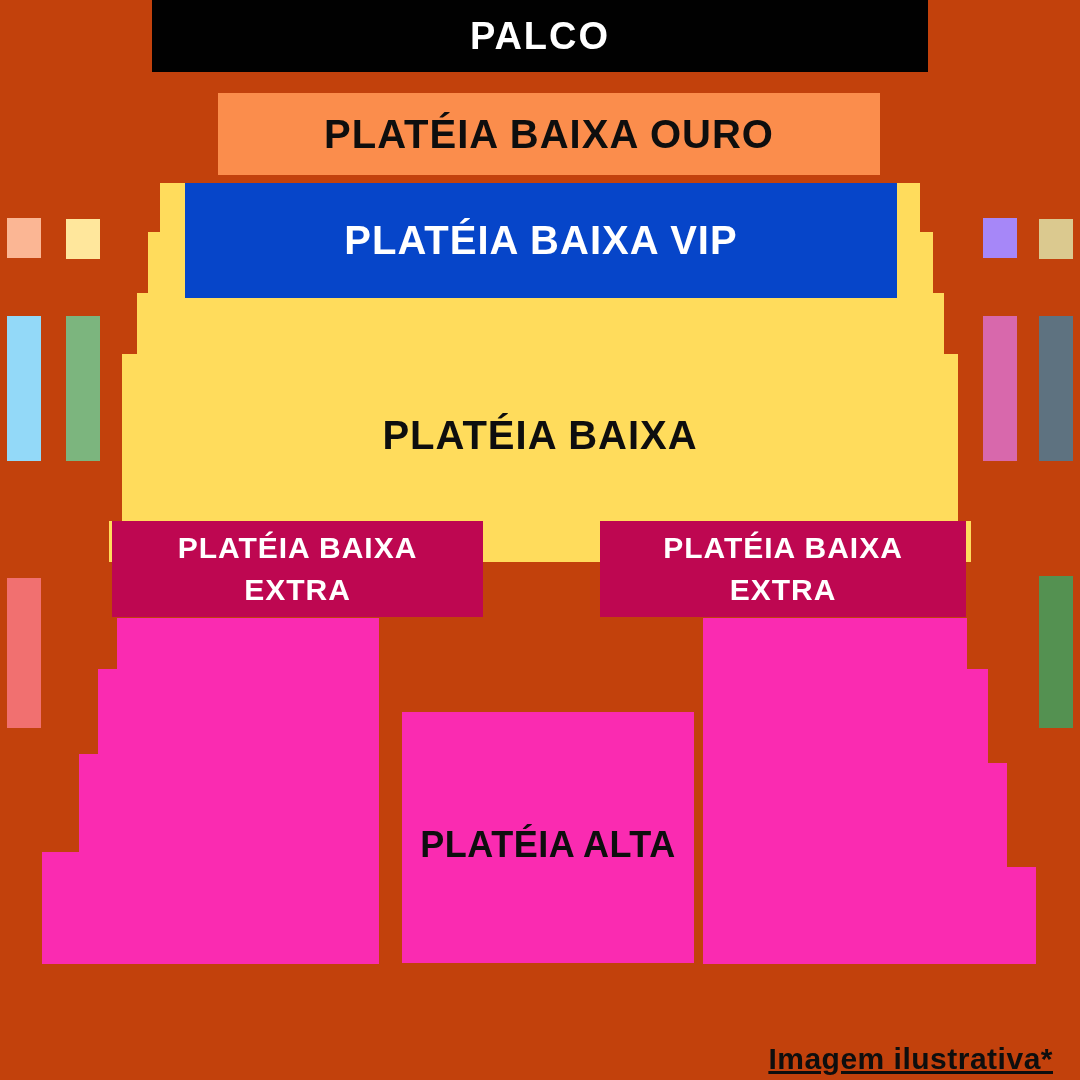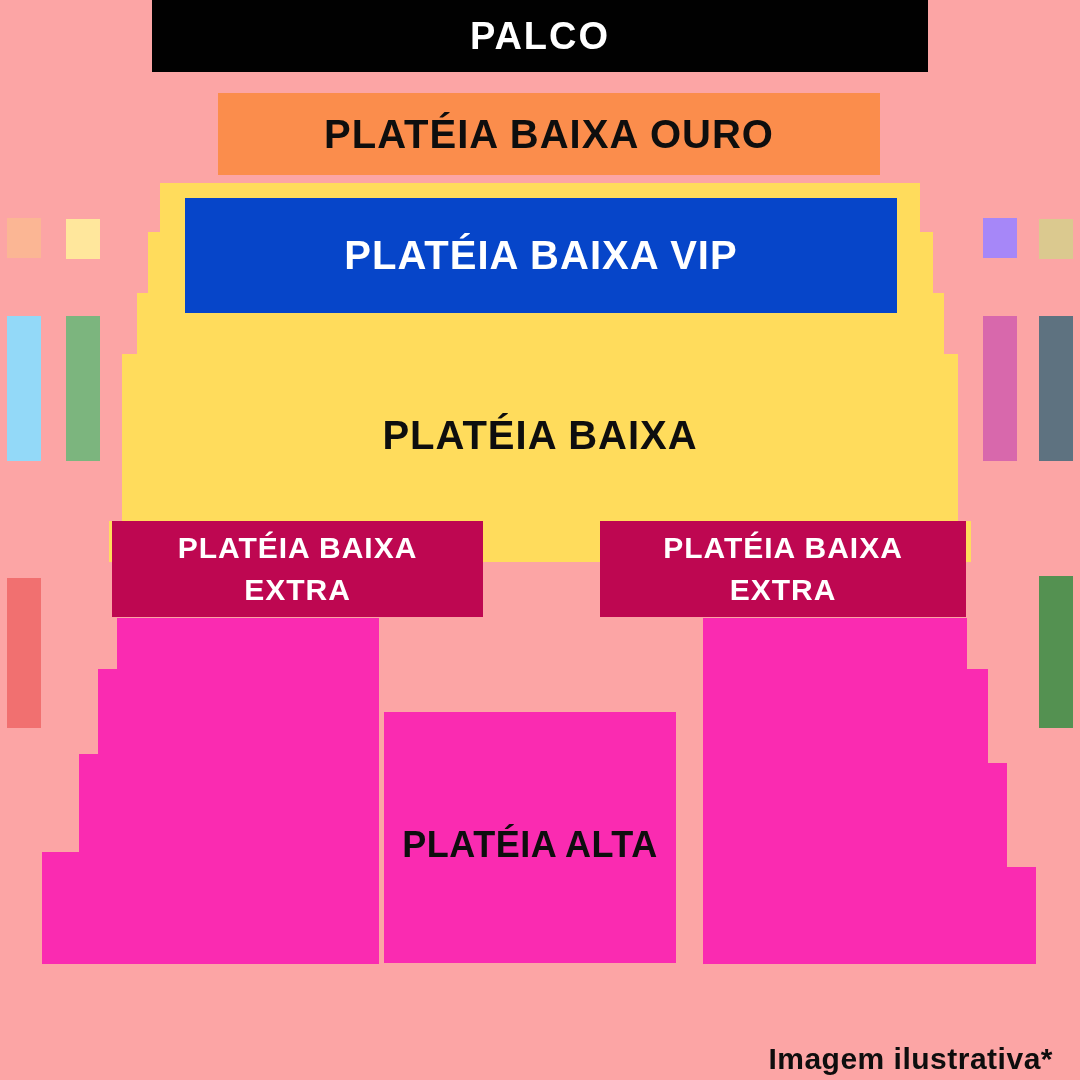--- a/index.html
+++ b/index.html
@@ -1,27 +1,27 @@
 <!DOCTYPE html>
 <html><head>
 <meta charset="utf-8">
 <style>
   html,body { margin:0; padding:0; background:#ffffff; }
   .canvas {
     position:relative; width:1080px; height:1080px;
-    background:#fca5a5; overflow:hidden;
+    background:#c2410c; overflow:hidden;
     font-family:"Liberation Sans", sans-serif;
   }
   .abs { position:absolute; display:flex; align-items:center; justify-content:center; text-align:center; box-sizing:border-box; }
   .lbl { font-weight:bold; white-space:nowrap; pointer-events:none; }
 
   
   .stage      { left:152px; top:0;     width:776px; height:72px;  font-size:38px; letter-spacing:2px; font-weight:bold; }
   .ouro       { left:210px; top:93px;  width:662px; height:82px;  font-size:40px; letter-spacing:1px; font-weight:bold; }
-  .vip        { left:185px; top:198px; width:712px; height:115px; font-size:40px; letter-spacing:1px; font-weight:bold; }
+  .vip        { left:185px; top:183px; width:712px; height:115px; font-size:40px; letter-spacing:1px; font-weight:bold; }
 
   
   .baixa-shape {
     left:109px; top:183px; width:862px; height:379px;
     clip-path: polygon(
       51px 0, 811px 0, 811px 49px, 824px 49px, 824px 110px, 835px 110px,
       835px 171px, 849px 171px, 849px 338px, 862px 338px, 862px 379px,
       0 379px, 0 338px, 13px 338px, 13px 171px, 28px 171px,
       28px 110px, 39px 110px, 39px 49px, 51px 49px);
   }
@@ -32,41 +32,41 @@
   .extra-left  { left:112px; top:521px; width:371px; height:96px; }
   .extra-right { left:600px; top:521px; width:366px; height:96px; }
 
   
   .alta-left-wing {
     left:42px; top:618px; width:337px; height:346px;
     clip-path: polygon(
       75px 0, 337px 0, 337px 346px, 0 346px, 0 234px, 37px 234px,
       37px 136px, 56px 136px, 56px 51px, 75px 51px);
   }
-  .alta-center { left:384px; top:712px; width:292px; height:251px; font-size:36px; letter-spacing:0.5px; font-weight:bold; padding-top:14px; }
+  .alta-center { left:402px; top:712px; width:292px; height:251px; font-size:36px; letter-spacing:0.5px; font-weight:bold; padding-top:14px; }
   .alta-right-wing {
     left:703px; top:618px; width:333px; height:346px;
     clip-path: polygon(
       0 0, 264px 0, 264px 51px, 285px 51px, 285px 145px, 304px 145px,
       304px 249px, 333px 249px, 333px 346px, 0 346px);
   }
 
   
   .sb-l1a { left:7px;    top:218px; width:34px; height:40px;  }
   .sb-l2a { left:66px;   top:219px; width:34px; height:40px;  }
   .sb-l1b { left:7px;    top:316px; width:34px; height:145px; }
   .sb-l2b { left:66px;   top:316px; width:34px; height:145px; }
   .sb-l1c { left:7px;    top:578px; width:34px; height:150px; }
   .sb-r1a { left:983px;  top:218px; width:34px; height:40px;  }
   .sb-r2a { left:1039px; top:219px; width:34px; height:40px;  }
   .sb-r1b { left:983px;  top:316px; width:34px; height:145px; }
   .sb-r2b { left:1039px; top:316px; width:34px; height:145px; }
   .sb-r2c { left:1039px; top:576px; width:34px; height:152px; }
 
-  .footnote { right:27px; top:1038px; height:42px; font-size:30px; font-weight:bold; letter-spacing:0.5px; }
+  .footnote { right:27px; top:1038px; height:42px; font-size:30px; font-weight:bold; letter-spacing:0.5px;text-decoration:underline; }
 </style>
 </head>
 <body>
 
 <div class="canvas">
 
   <div class="abs stage" style="background-color: rgb(1, 1, 1); color: rgb(255, 255, 255);">
     <span class="lbl">PALCO</span>
   </div>
 

